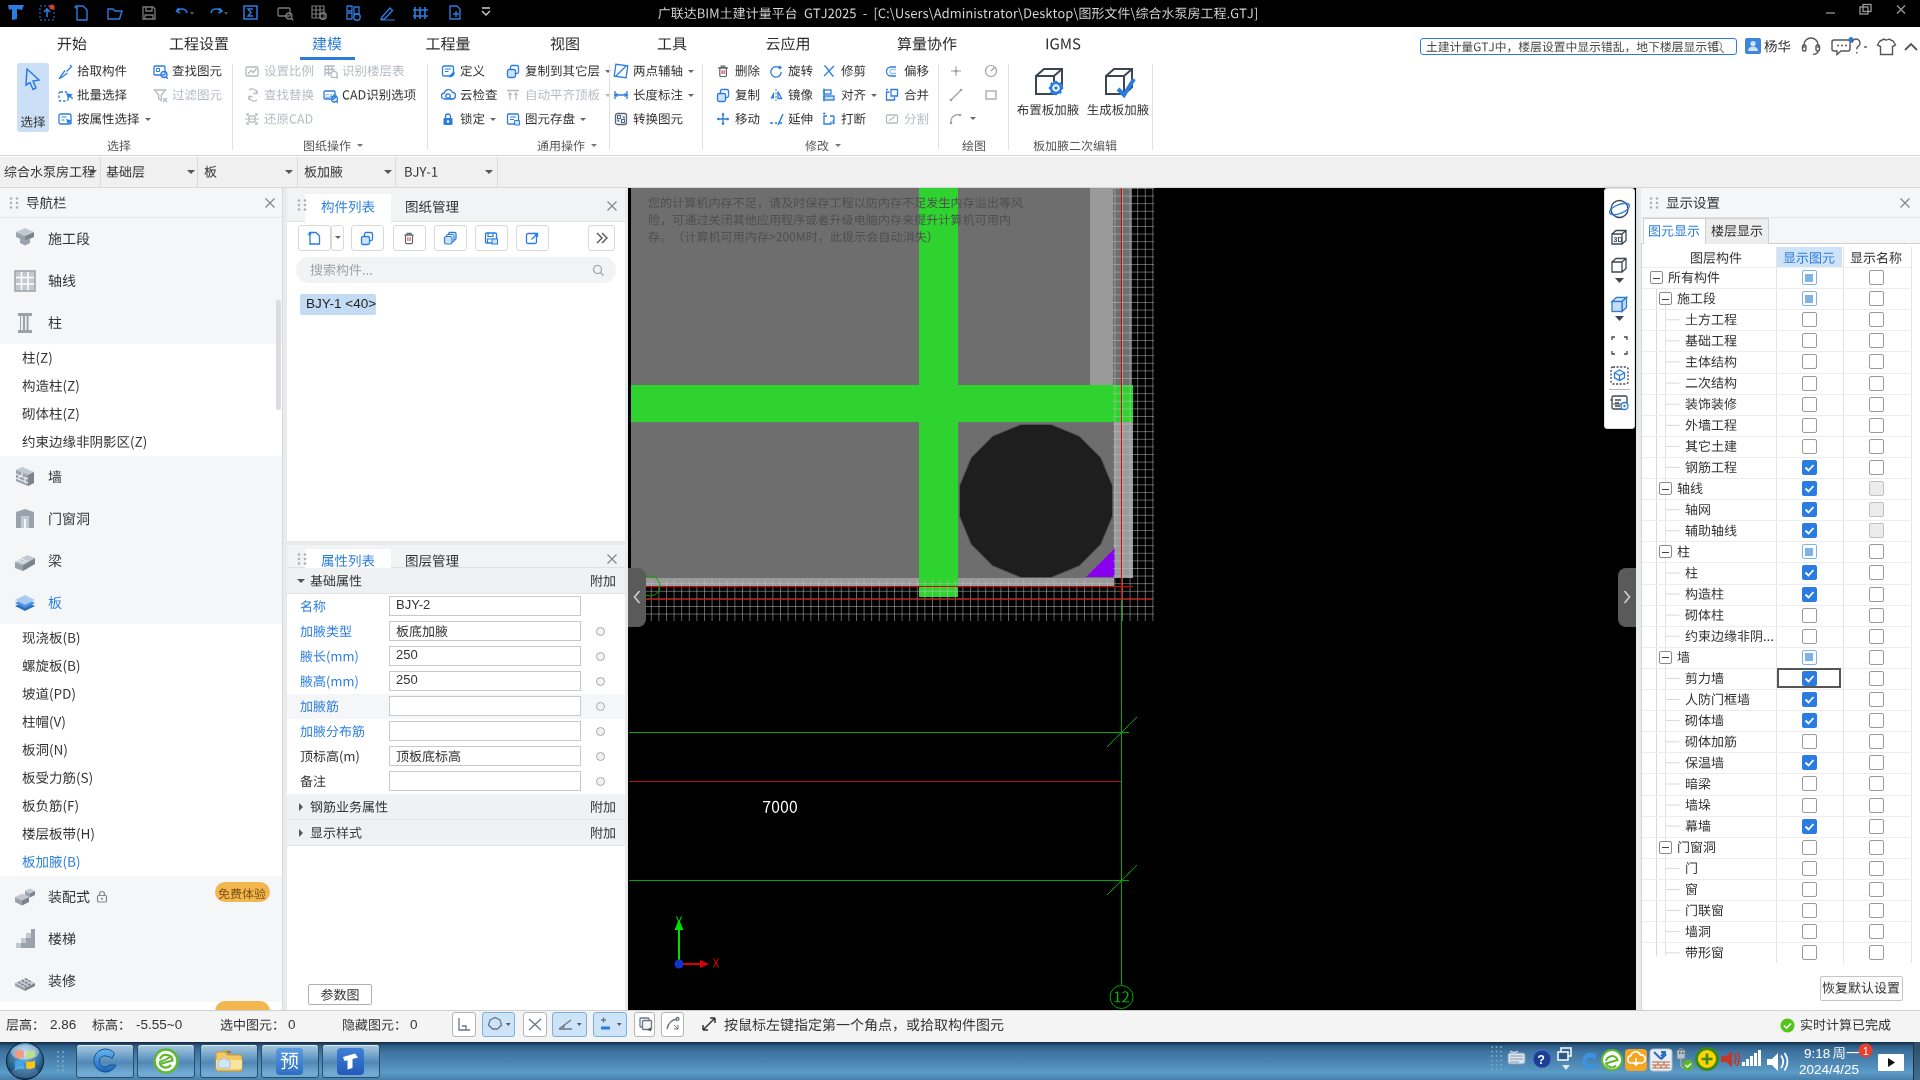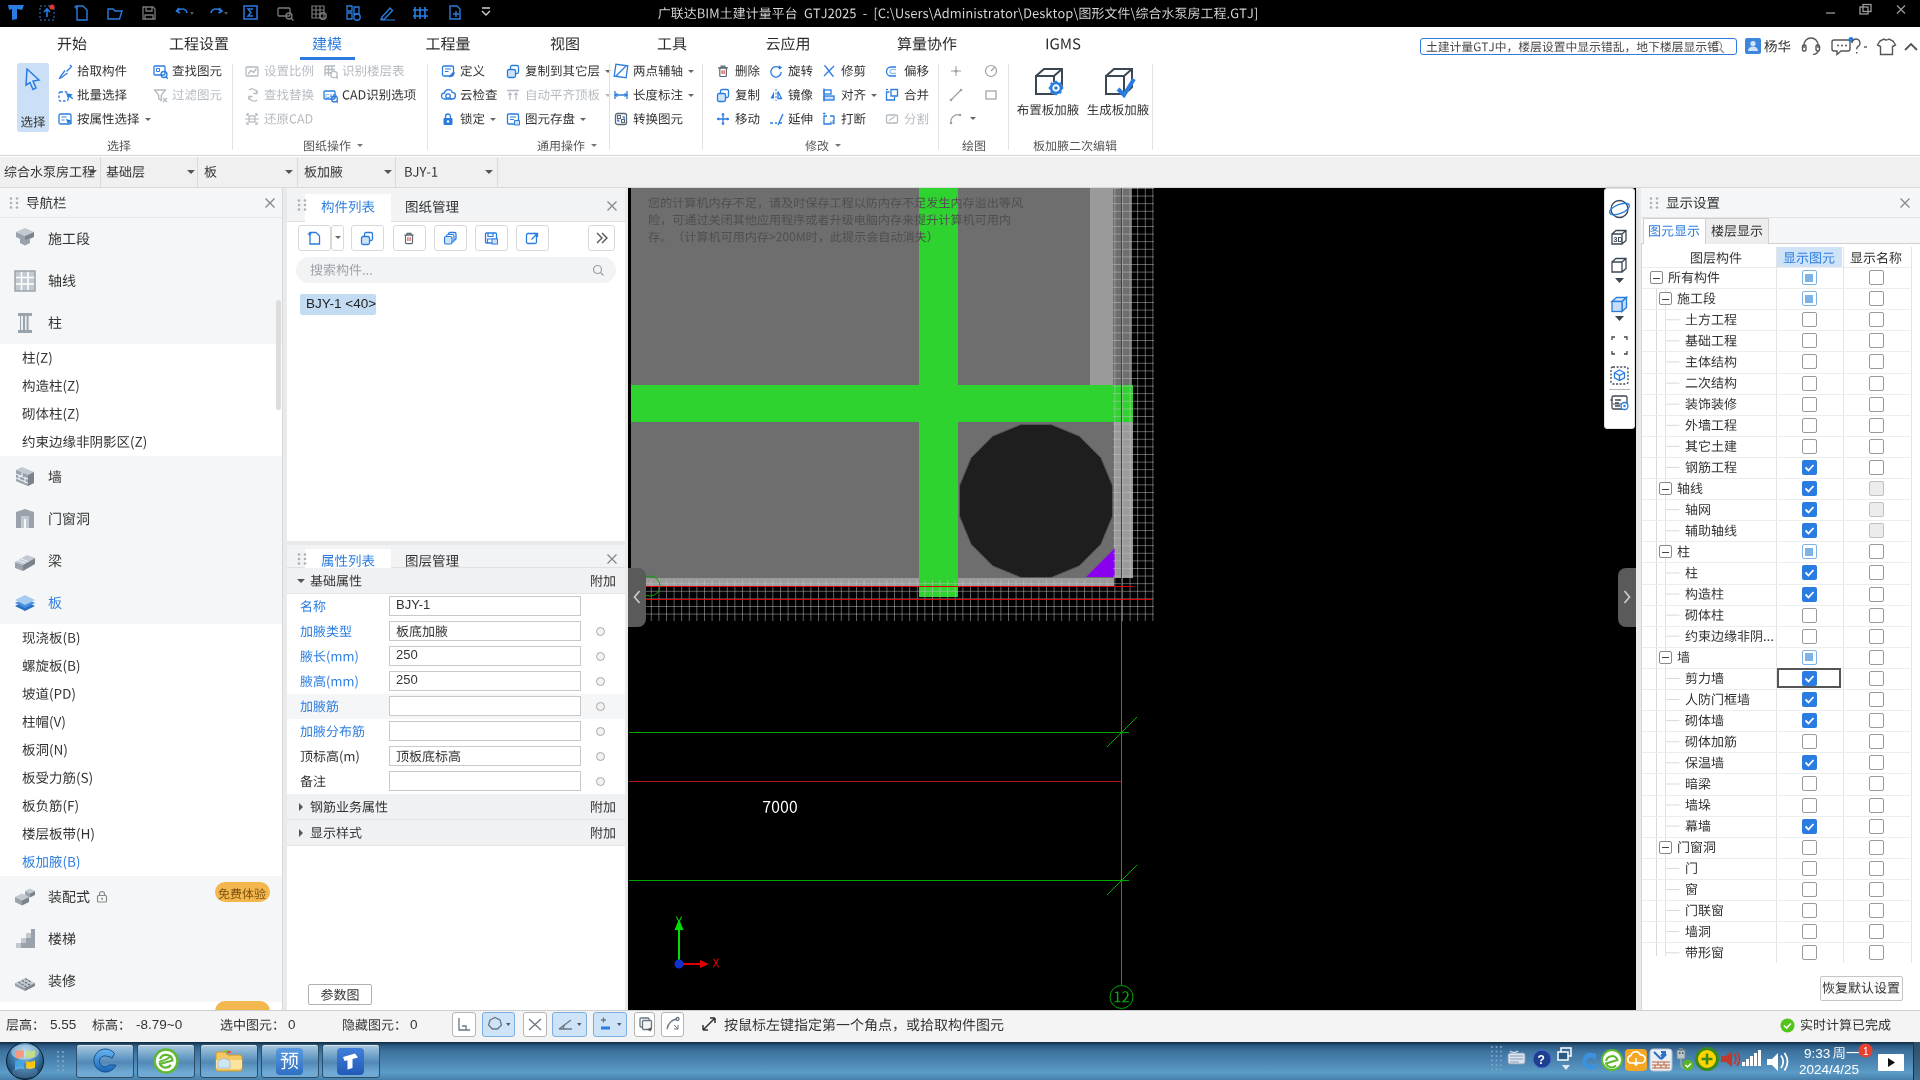--- a/index.html
+++ b/index.html
@@ -545,21 +545,21 @@
         <circle cx="9" cy="11.5" r="1.3" fill="#b0b0b0"></circle>
       </svg>
       <svg class="abs" style="left:318px;top:364px" width="14" height="14">
         <path d="M2.5 2.5 l9 9 M11.5 2.5 l-9 9" stroke="#888" stroke-width="1.3"></path>
       </svg>
     </div>
 <div class="abs prophead" style="top:568px"></div>
     <div class="abs" style="left:297px;top:579px;width:0;height:0;border:4px solid transparent;border-top-color:#555;border-bottom:none"></div>
     <div class="abs proprow" style="top:594px;background:#fff"></div>
     <div class="abs pinput" style="top:596px"></div>
-    <div class="abs" style="left:396px;top:597px;font-size:13px;color:#333">BJY-1</div>
+    <div class="abs" style="left:396px;top:597px;font-size:13px;color:#333">BJY-2</div>
     <div class="abs proprow" style="top:619px;background:#fff"></div>
     <div class="abs pinput" style="top:621px"></div>
     <div class="abs pradio" style="left:596px;top:627px"></div>
     <div class="abs proprow" style="top:644px;background:#fff"></div>
     <div class="abs pinput" style="top:646px"></div>
     <div class="abs" style="left:396px;top:647px;font-size:13px;color:#333">250</div>
     <div class="abs pradio" style="left:596px;top:652px"></div>
     <div class="abs proprow" style="top:669px;background:#fff"></div>
     <div class="abs pinput" style="top:671px"></div>
     <div class="abs" style="left:396px;top:672px;font-size:13px;color:#333">250</div>
@@ -853,22 +853,22 @@
     <div class="abs cb" style="left:1801.5px;top:924.15px"></div>
     <div class="abs cb" style="left:1868.5px;top:924.15px"></div>
     <div class="abs rline" style="top:942.2px"></div>
     <div class="abs cb" style="left:1801.5px;top:945.25px"></div>
     <div class="abs cb" style="left:1868.5px;top:945.25px"></div>
     <div class="abs rline" style="top:963.3px"></div>
     <div class="abs" style="left:1642px;top:963px;width:278px;height:47px;background:#fff"></div>
     <div class="abs" id="selcell"></div>
     <div class="abs" id="resetbtn"></div>
 <div class="abs" id="statusbar"></div>
-<div class="abs" style="left:50px;top:1017px;font-size:13.5px;color:#333">5.55</div>
-    <div class="abs" style="left:136px;top:1017px;font-size:13.5px;color:#333">-8.79~0</div>
+<div class="abs" style="left:50px;top:1017px;font-size:13.5px;color:#333">2.86</div>
+    <div class="abs" style="left:136px;top:1017px;font-size:13.5px;color:#333">-5.55~0</div>
     <div class="abs" style="left:288px;top:1017px;font-size:13.5px;color:#333">0</div>
     <div class="abs" style="left:410px;top:1017px;font-size:13.5px;color:#333">0</div>
     <div class="abs sbtn" style="left:452px;width:24px"></div>
     <div class="abs sbtn sbtnb" style="left:482px;width:33px"></div>
     <div class="abs sbtn" style="left:523px;width:24px"></div>
     <div class="abs sbtn sbtnb" style="left:552px;width:35px"></div>
     <div class="abs sbtn sbtnb" style="left:593px;width:34px"></div>
     <div class="abs sbtn" style="left:634px;width:21px"></div>
     <div class="abs sbtn" style="left:661px;width:23px"></div>
     <svg class="abs" style="left:452px;top:1012px" width="24" height="25">
@@ -1060,21 +1060,21 @@
         <rect x="4" y="9" width="3" height="7"></rect>
         <rect x="8" y="6" width="3" height="10"></rect>
         <rect x="12" y="3" width="3" height="13"></rect>
         <rect x="16" y="0" width="3" height="16"></rect>
       </g>
     </svg>
     <svg class="abs" style="left:1767px;top:1052px" width="24" height="21">
       <path d="M0 7 h5 l6 -6 v18 l-6 -6 H0 z" fill="#fff"></path>
       <path d="M14 3.5 q4.5 6 0 12.5 M17.5 1 q6 8.5 0 17.5" stroke="#fff" stroke-width="1.8" fill="none"></path>
     </svg>
-    <div class="abs" style="left:1804px;top:1046px;color:#fff;font-size:13.5px">9:33</div>
+    <div class="abs" style="left:1804px;top:1046px;color:#fff;font-size:13.5px">9:18</div>
     <div class="abs" style="left:1799px;top:1062px;color:#fff;font-size:13.5px">2024/4/25</div>
     <svg class="abs" style="left:1858px;top:1043px" width="15" height="15">
       <circle cx="7.5" cy="7.5" r="7" fill="#e8402f"></circle>
       <text x="5" y="11.5" font-size="10" fill="#fff" font-family="Liberation Sans">1</text>
     </svg>
     <div class="abs" style="left:1878px;top:1054px;width:26px;height:17px;background:#fff;border-radius:1px"></div>
     <svg class="abs" style="left:1878px;top:1054px" width="26" height="17">
       <path d="M10 4 l7 4.5 -7 4.5 z" fill="#111"></path>
     </svg>
     <div class="abs" style="left:1913px;top:1042px;width:7px;height:38px;background:linear-gradient(180deg,#2c4d66,#417092);border-left:1px solid #1b3347"></div>

